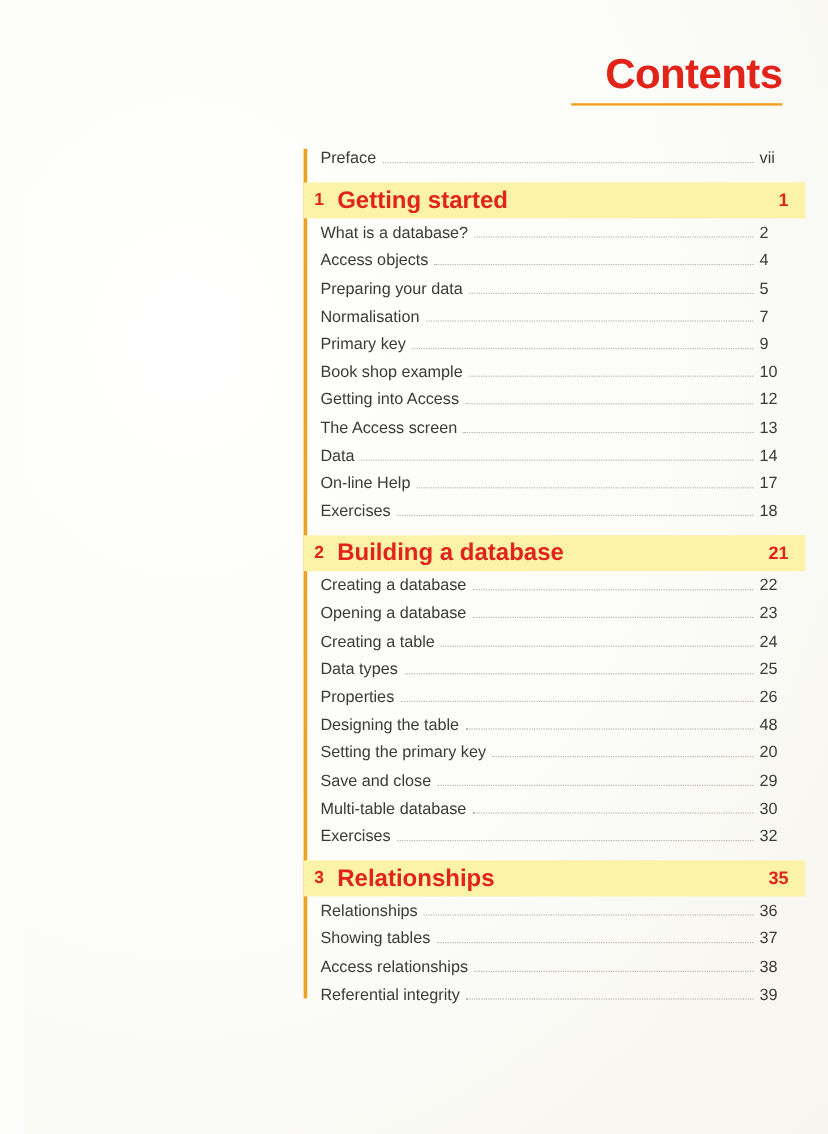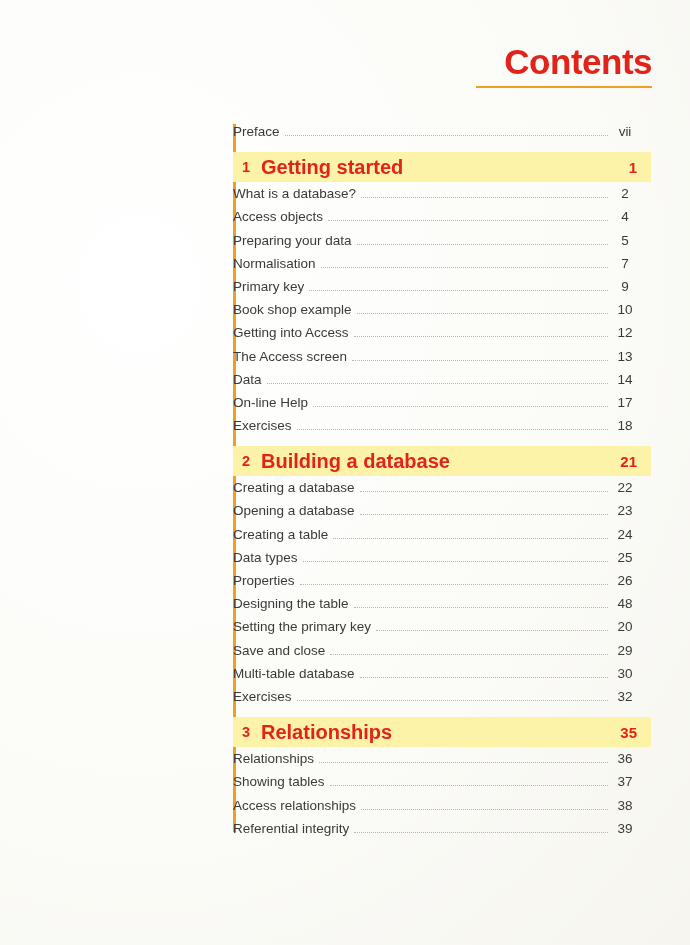--- a/index.html
+++ b/index.html
@@ -12,20 +12,21 @@
     background: #fdfdfb;
     font-family: "Liberation Sans", sans-serif;
     position: relative;
     overflow: hidden;
   }
   .page {
     position: absolute;
     inset: 0;
     background:
       radial-gradient(ellipse at 20% 30%, #ffffff 0%, #fbfbf7 60%, #f6f5ef 100%);
+    margin-left: 20px;
   }
   
   .title-wrap {
     position: absolute;
     top: 44px;
     right: 38px;
     text-align: right;
   }
   .title {
     font-size: 35px;
@@ -60,31 +61,32 @@
   .row {
     display: flex;
     align-items: baseline;
     font-size: 13.5px;
     color: #3a3a38;
     padding: 0 0 0 0;
     height: 23.2px;
   }
   .row .label {
     white-space: nowrap;
+    padding-left: 14px;
   }
   .row .dots {
     flex: 1;
     border-bottom: 1.5px dotted #b8b6ae;
     margin: 0 5px 4px 5px;
     min-width: 8px;
   }
   .row .page-no {
     white-space: nowrap;
     min-width: 24px;
-    text-align: center;
+    text-align: left;
     padding-right: 14px;
   }
 
   
   .chapter {
     display: flex;
     align-items: center;
     background: #fdf3a8;
     height: 30px;
     margin-top: 5px;

